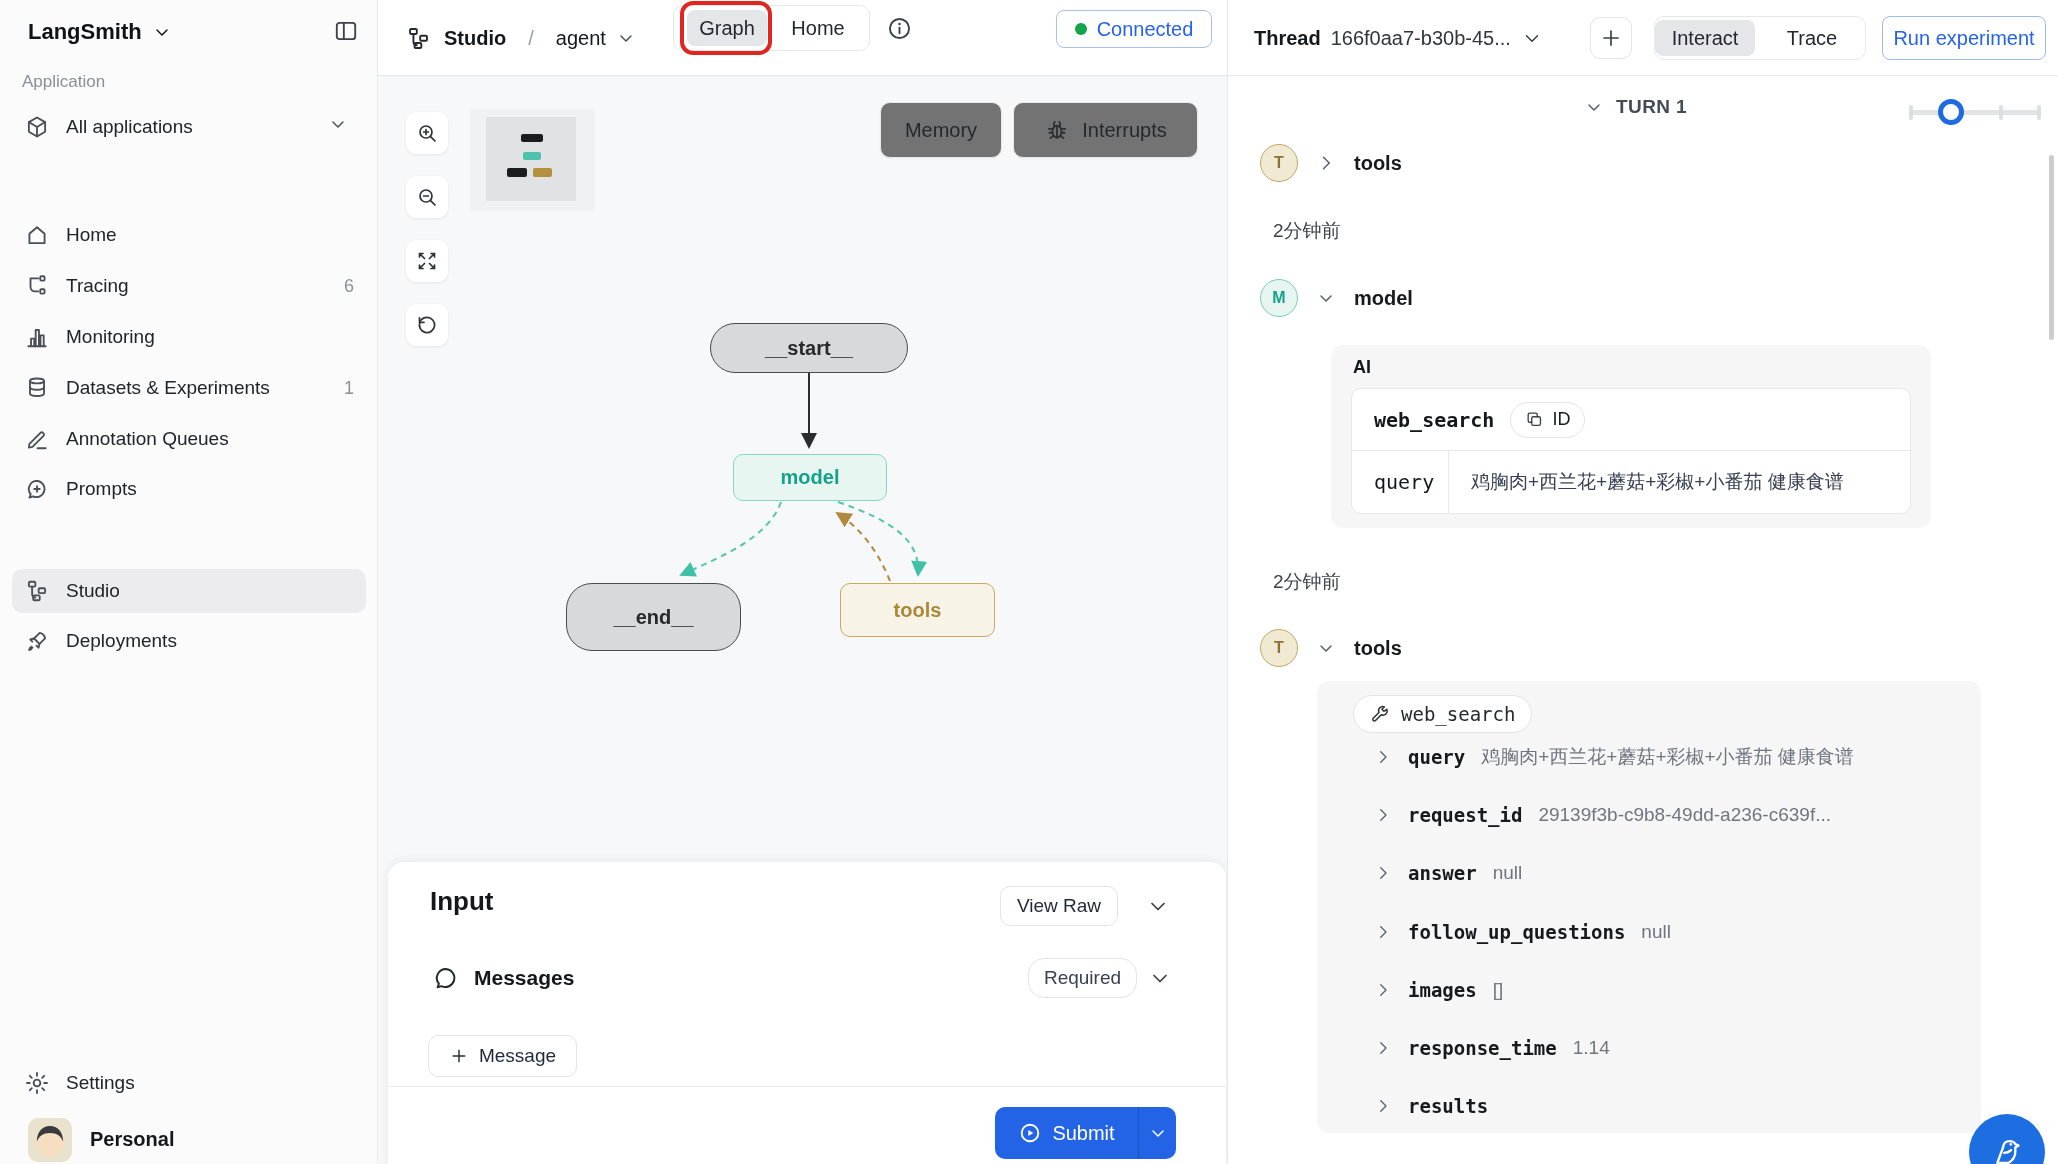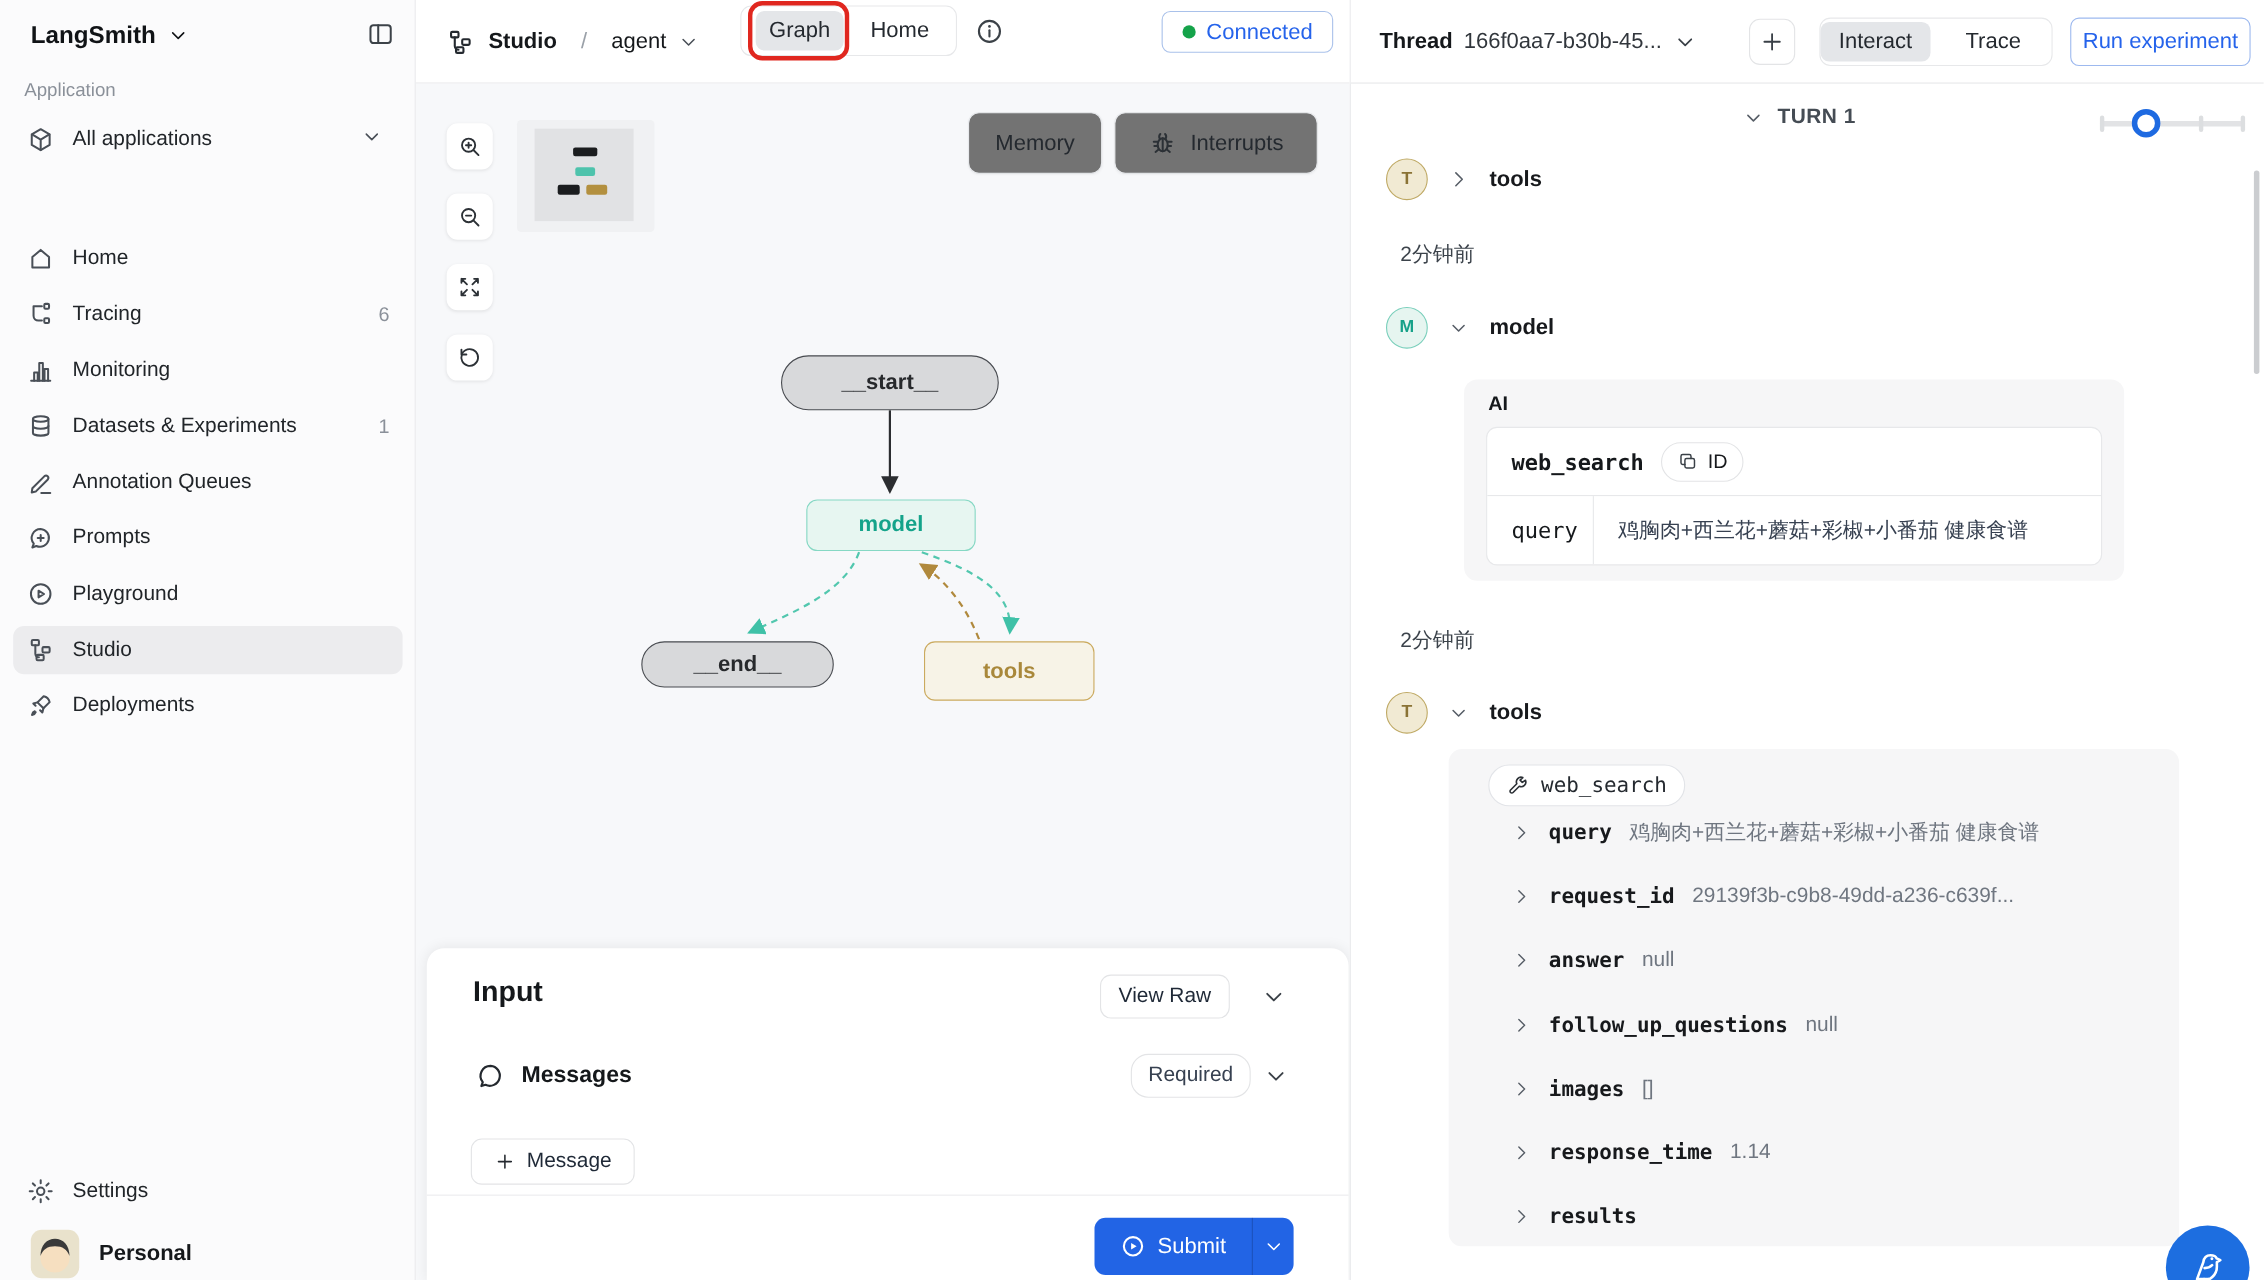--- a/index.html
+++ b/index.html
@@ -174,29 +174,20 @@
     </div>
     <div class="side-item" style="top:467px">
       <span class="icon">
           <svg width="26" height="26" viewBox="0 0 24 24">
             <path d="M12 4.5a7.5 7.5 0 00-5.8 12.3L5 20l3.3-1.2A7.5 7.5 0 1012 4.5z"></path>
             <path d="M12 9.5v5M9.5 12h5"></path>
           </svg>
         </span>
       <span class="side-label">Prompts</span>
     </div>
-    <div class="side-item" style="top:518px">
-      <span class="icon">
-          <svg width="26" height="26" viewBox="0 0 24 24">
-            <circle cx="12" cy="12" r="8.2"></circle>
-            <path d="M10.2 9.2l4.6 2.8-4.6 2.8z"></path>
-          </svg>
-        </span>
-      <span class="side-label">Playground</span>
-    </div>
     <div class="side-item active" style="top:569px">
       <span class="icon">
           <svg width="26" height="26" viewBox="0 0 24 24">
             <rect x="4.5" y="3.5" width="6" height="4.5" rx="1"></rect>
             <rect x="13.5" y="9.5" width="6" height="4.5" rx="1"></rect>
             <rect x="8.5" y="16" width="6" height="4.5" rx="1"></rect>
             <path d="M7.5 8v7a3 3 0 003 3"></path>
           </svg>
         </span>
       <span class="side-label">Studio</span>
@@ -327,21 +318,21 @@
             </marker>
         </defs>
         <path d="M431 297 L431 371" stroke="#2b2d30" stroke-width="2" fill="none" marker-end="url(#arrow-black)"></path>
         <path d="M403 426 C 390 462, 345 480, 303 499" stroke="#52c7ae" stroke-width="2" stroke-dasharray="6 5" fill="none" marker-end="url(#arrow-teal)"></path>
         <path d="M460 426 C 512 444, 543 463, 540 499" stroke="#52c7ae" stroke-width="2" stroke-dasharray="6 5" fill="none" marker-end="url(#arrow-teal)"></path>
         <path d="M512 505 C 498 470, 478 449, 459 437" stroke="#b0893c" stroke-width="2" stroke-dasharray="6 5" fill="none" marker-end="url(#arrow-gold)"></path>
       </svg>
 
       <div class="node pill" style="left:332px;top:247px;width:198px;height:50px">__start__</div>
       <div class="node model" style="left:355px;top:378px;width:154px;height:47px">model</div>
-      <div class="node pill" style="left:205px;top:507px;width:175px;height:42px">__end__</div>
+      <div class="node pill" style="left:188px;top:507px;width:175px;height:68px">__end__</div>
       <div class="node tools" style="left:462px;top:507px;width:155px;height:54px">tools</div>
 
       <div class="input-card">
         <div class="abs" style="left:42px;top:24px;font-size:26px;font-weight:700">Input</div>
         <div class="pillbtn abs" style="left:612px;top:24px;width:118px;height:40px">View Raw</div>
         <div class="icon abs" style="left:758px;top:32px;color:#3a4047">
             <svg width="24" height="24" viewBox="0 0 24 24">
               <path d="M6 9.5l6 6 6-6"></path>
             </svg>
           </div>

